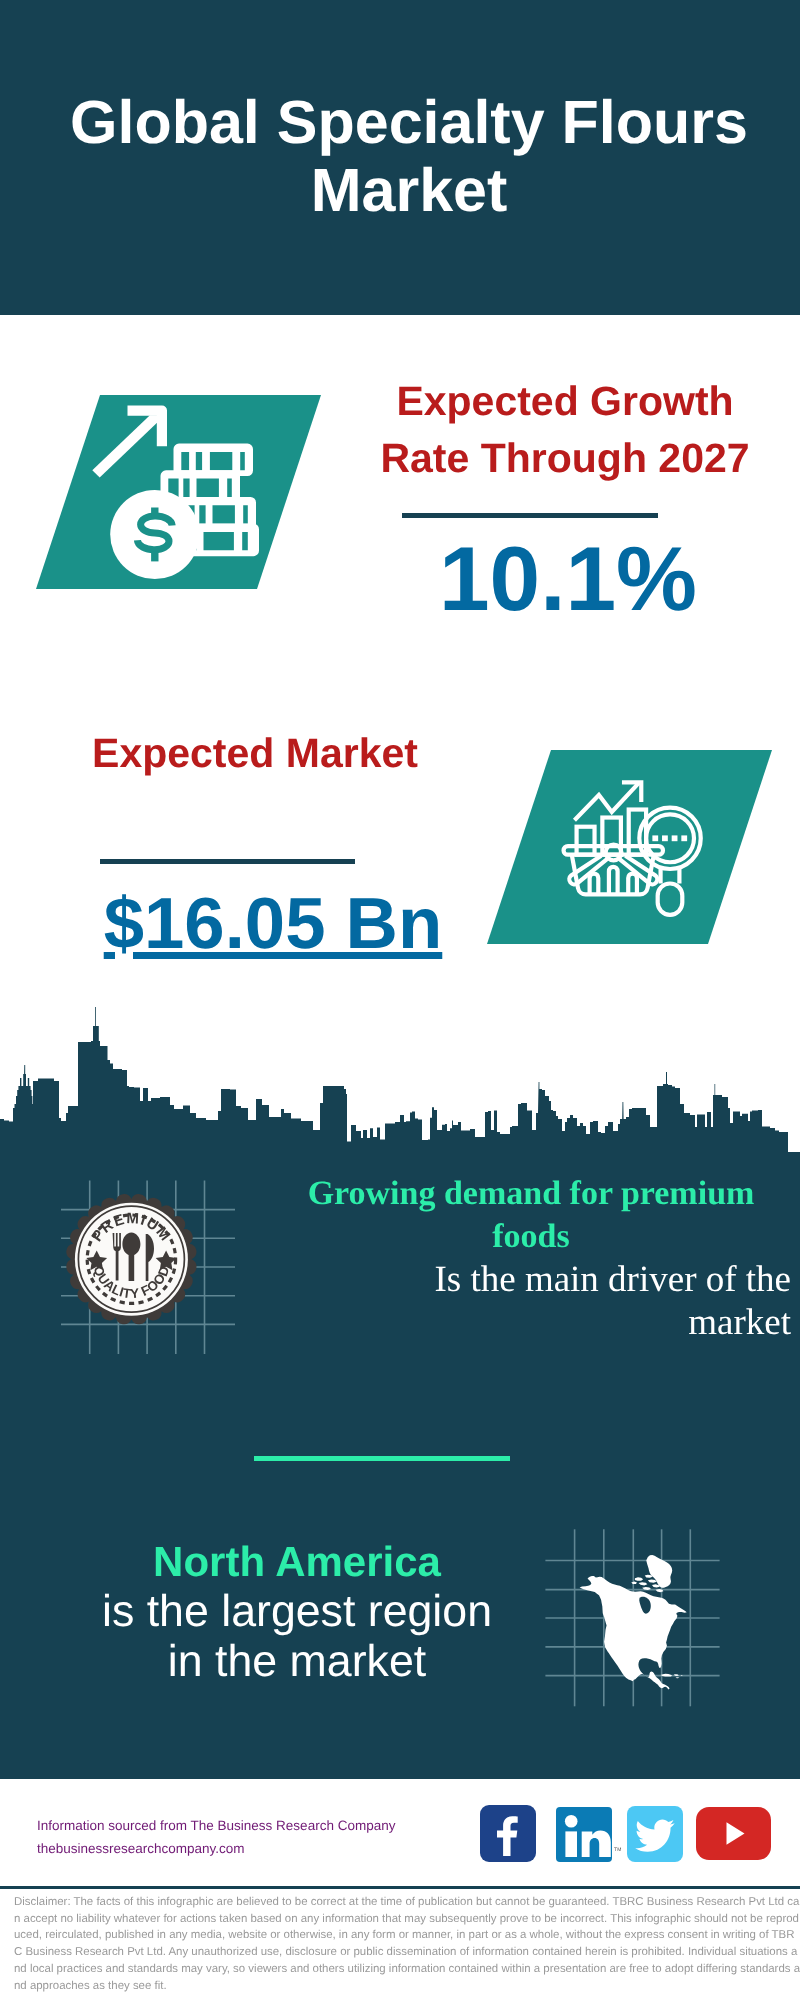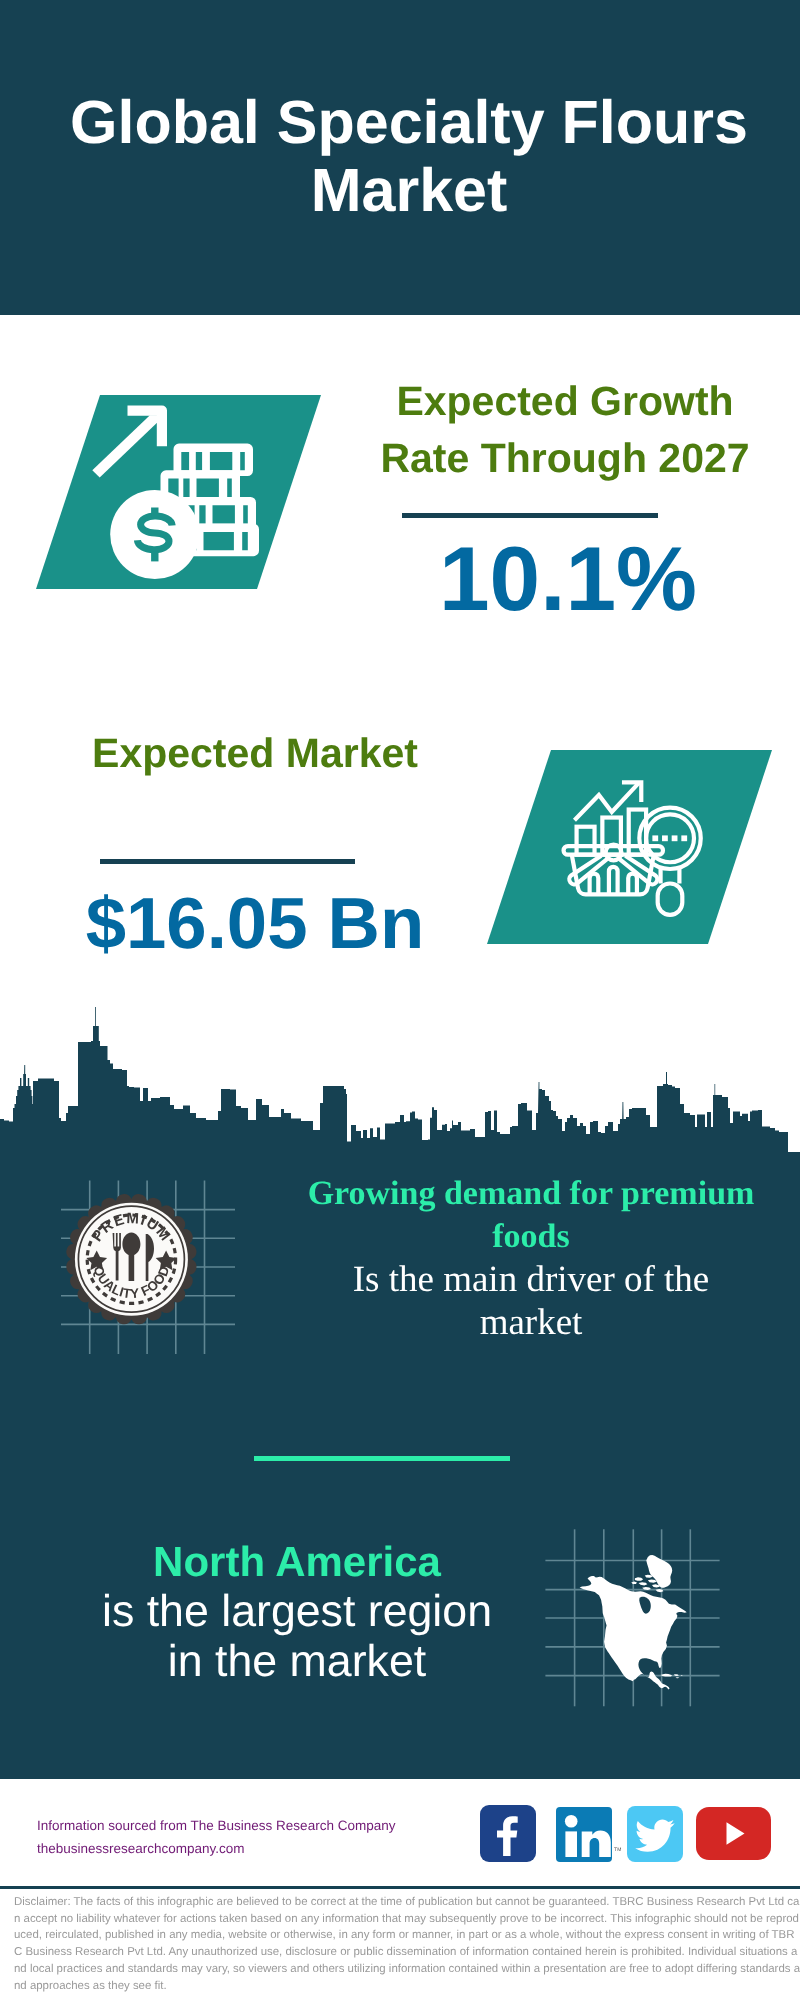--- a/index.html
+++ b/index.html
@@ -8,21 +8,21 @@
   svg text{-webkit-font-smoothing:antialiased;}
   .page{position:relative;width:800px;height:2000px;background:#ffffff;}
 
   
   .hdr{position:absolute;left:0;top:0;width:800px;height:315px;background:#164152;}
   .hdr-title{position:absolute;left:9px;top:88px;width:800px;text-align:center;color:#ffffff;
              font-weight:bold;font-size:61px;line-height:68px;letter-spacing:0px;}
 
   
   .para{position:absolute;background:#1a9189;}
-  .stat-head{position:absolute;text-align:center;color:#4d7c0f;font-weight:bold;font-size:41px;line-height:57px;}
+  .stat-head{position:absolute;text-align:center;color:#b91c1c;font-weight:bold;font-size:41px;line-height:57px;}
   .rule{position:absolute;height:5px;background:#164152;}
   .stat-val{position:absolute;text-align:center;color:#0369a1;font-weight:bold;font-size:91px;line-height:91px;}
   .stat-val.sm{font-size:72.5px;line-height:72.5px;}
 
   
   .dark{position:absolute;left:0;width:800px;background:#164152;}
   .mid-green{color:#2ceda9;font-weight:bold;}
   .mid-white{color:#ffffff;}
   .midtext{position:absolute;text-align:center;}
   .hr-green{position:absolute;height:5px;background:#2ceda9;}
@@ -66,21 +66,21 @@
     <div>Expected Growth</div>
     <div>Rate Through 2027</div>
   </div>
   <div class="rule" style="left:402px;top:513px;width:256px;"></div>
   <div class="stat-val" style="left:378px;top:534px;width:380px;">10.1%</div>
 
   <div class="stat-head" style="left:65px;top:725px;width:380px;">
     <div>Expected Market</div>
   </div>
   <div class="rule" style="left:100px;top:859px;width:255px;"></div>
-  <div class="stat-val sm" style="left:65px;top:888px;width:380px;">$16.05 Bn</div>
+  <div class="stat-val sm" style="left:83px;top:888px;width:380px;text-decoration:underline;">$16.05 Bn</div>
 
   <div class="para" style="left:487px;top:750px;width:285px;height:194px;clip-path:polygon(64px 0,285px 0,221px 194px,0 194px);"></div>
   <svg class="icon-svg" style="position:absolute;left:555px;top:765px;width:155px;height:160px;" viewBox="555 765 155 160">
     <g transform="translate(21.9,29.7) scale(0.9655)">
     <g fill="none" stroke="#ffffff" stroke-width="4.35" stroke-linecap="butt" stroke-linejoin="miter">
       <path d="M572.3 818.8 L597.6 792.6 L611 810.2 L639.5 779.5"></path>
       <path d="M621.5 779.5 H641.5 V799.8" stroke-linejoin="miter"></path>
       <rect x="574.5" y="825.5" width="18.6" height="29"></rect>
       <rect x="601.2" y="816" width="19.2" height="38.5"></rect>
       <rect x="628.5" y="807.7" width="18" height="46.8"></rect>
@@ -148,21 +148,21 @@
       <path d="M131.4 1232.5 c5 0 9 5.2 9 11.6 c0 5.2 -2.6 9.5 -6.2 10.9 v25.9 h-5.6 v-25.9 c-3.6 -1.4 -6.2 -5.7 -6.2 -10.9 c0 -6.4 4 -11.6 9 -11.6 Z"></path>
       <path d="M147.6 1234 c3.8 2 6.4 7.6 6.4 14.4 c0 6.3 -2.3 11.6 -5.6 13.6 v18.9 h-2.7 v-46.9 Z"></path>
     </g>
   </svg>
 
   <div class="midtext" style="left:271px;top:1172px;width:520px;font-family:Liberation Serif, serif;">
     <div class="mid-green" style="font-size:34px;line-height:43px;">
       <span>Growing demand for premium</span><br>
       <span>foods</span>
     </div>
-    <div class="mid-white" style="font-size:37px;line-height:43px;">
+    <div class="mid-white" style="font-size:37px;line-height:43px;text-align:right;">
       <span>Is the main driver of the</span><br>
       <span>market</span>
     </div>
   </div>
 
   <div class="hr-green" style="left:254px;top:1456px;width:256px;height:5px;"></div>
 
   <div class="midtext" style="left:39px;top:1537px;width:516px;">
     <div class="mid-green" style="font-size:42px;line-height:50px;">North America</div>
     <div class="mid-white" style="font-size:44.7px;line-height:50px;">

